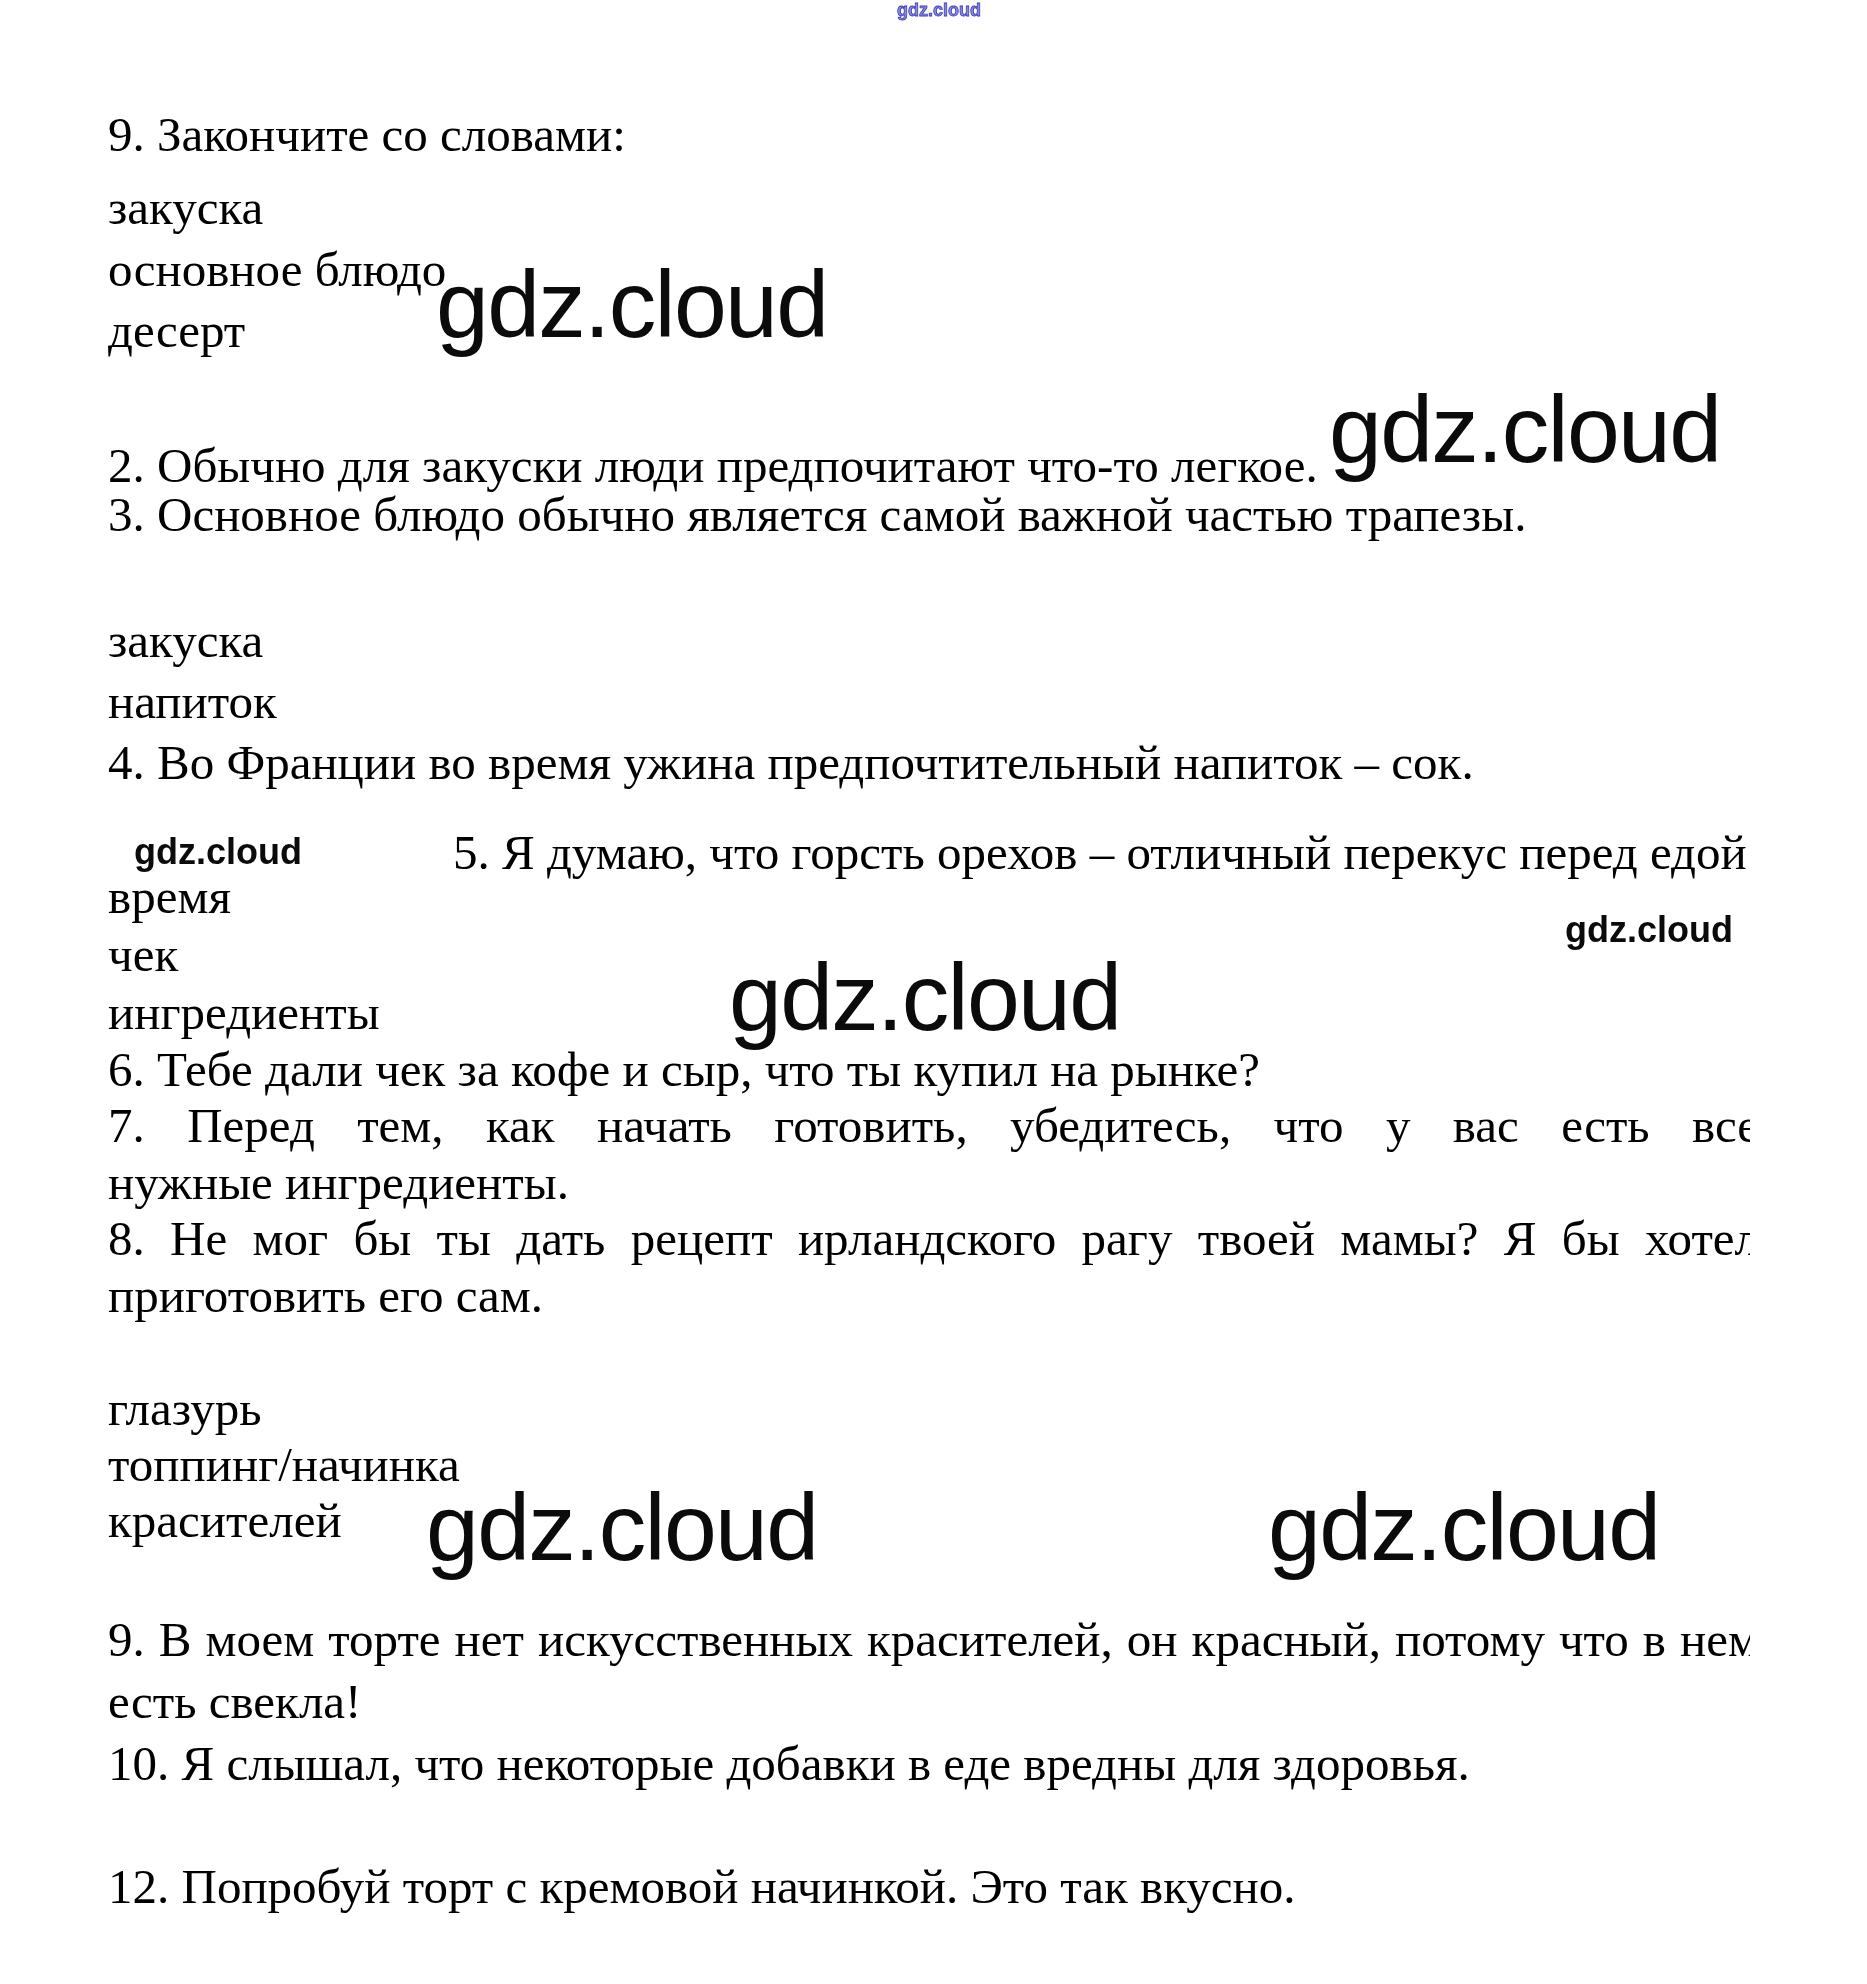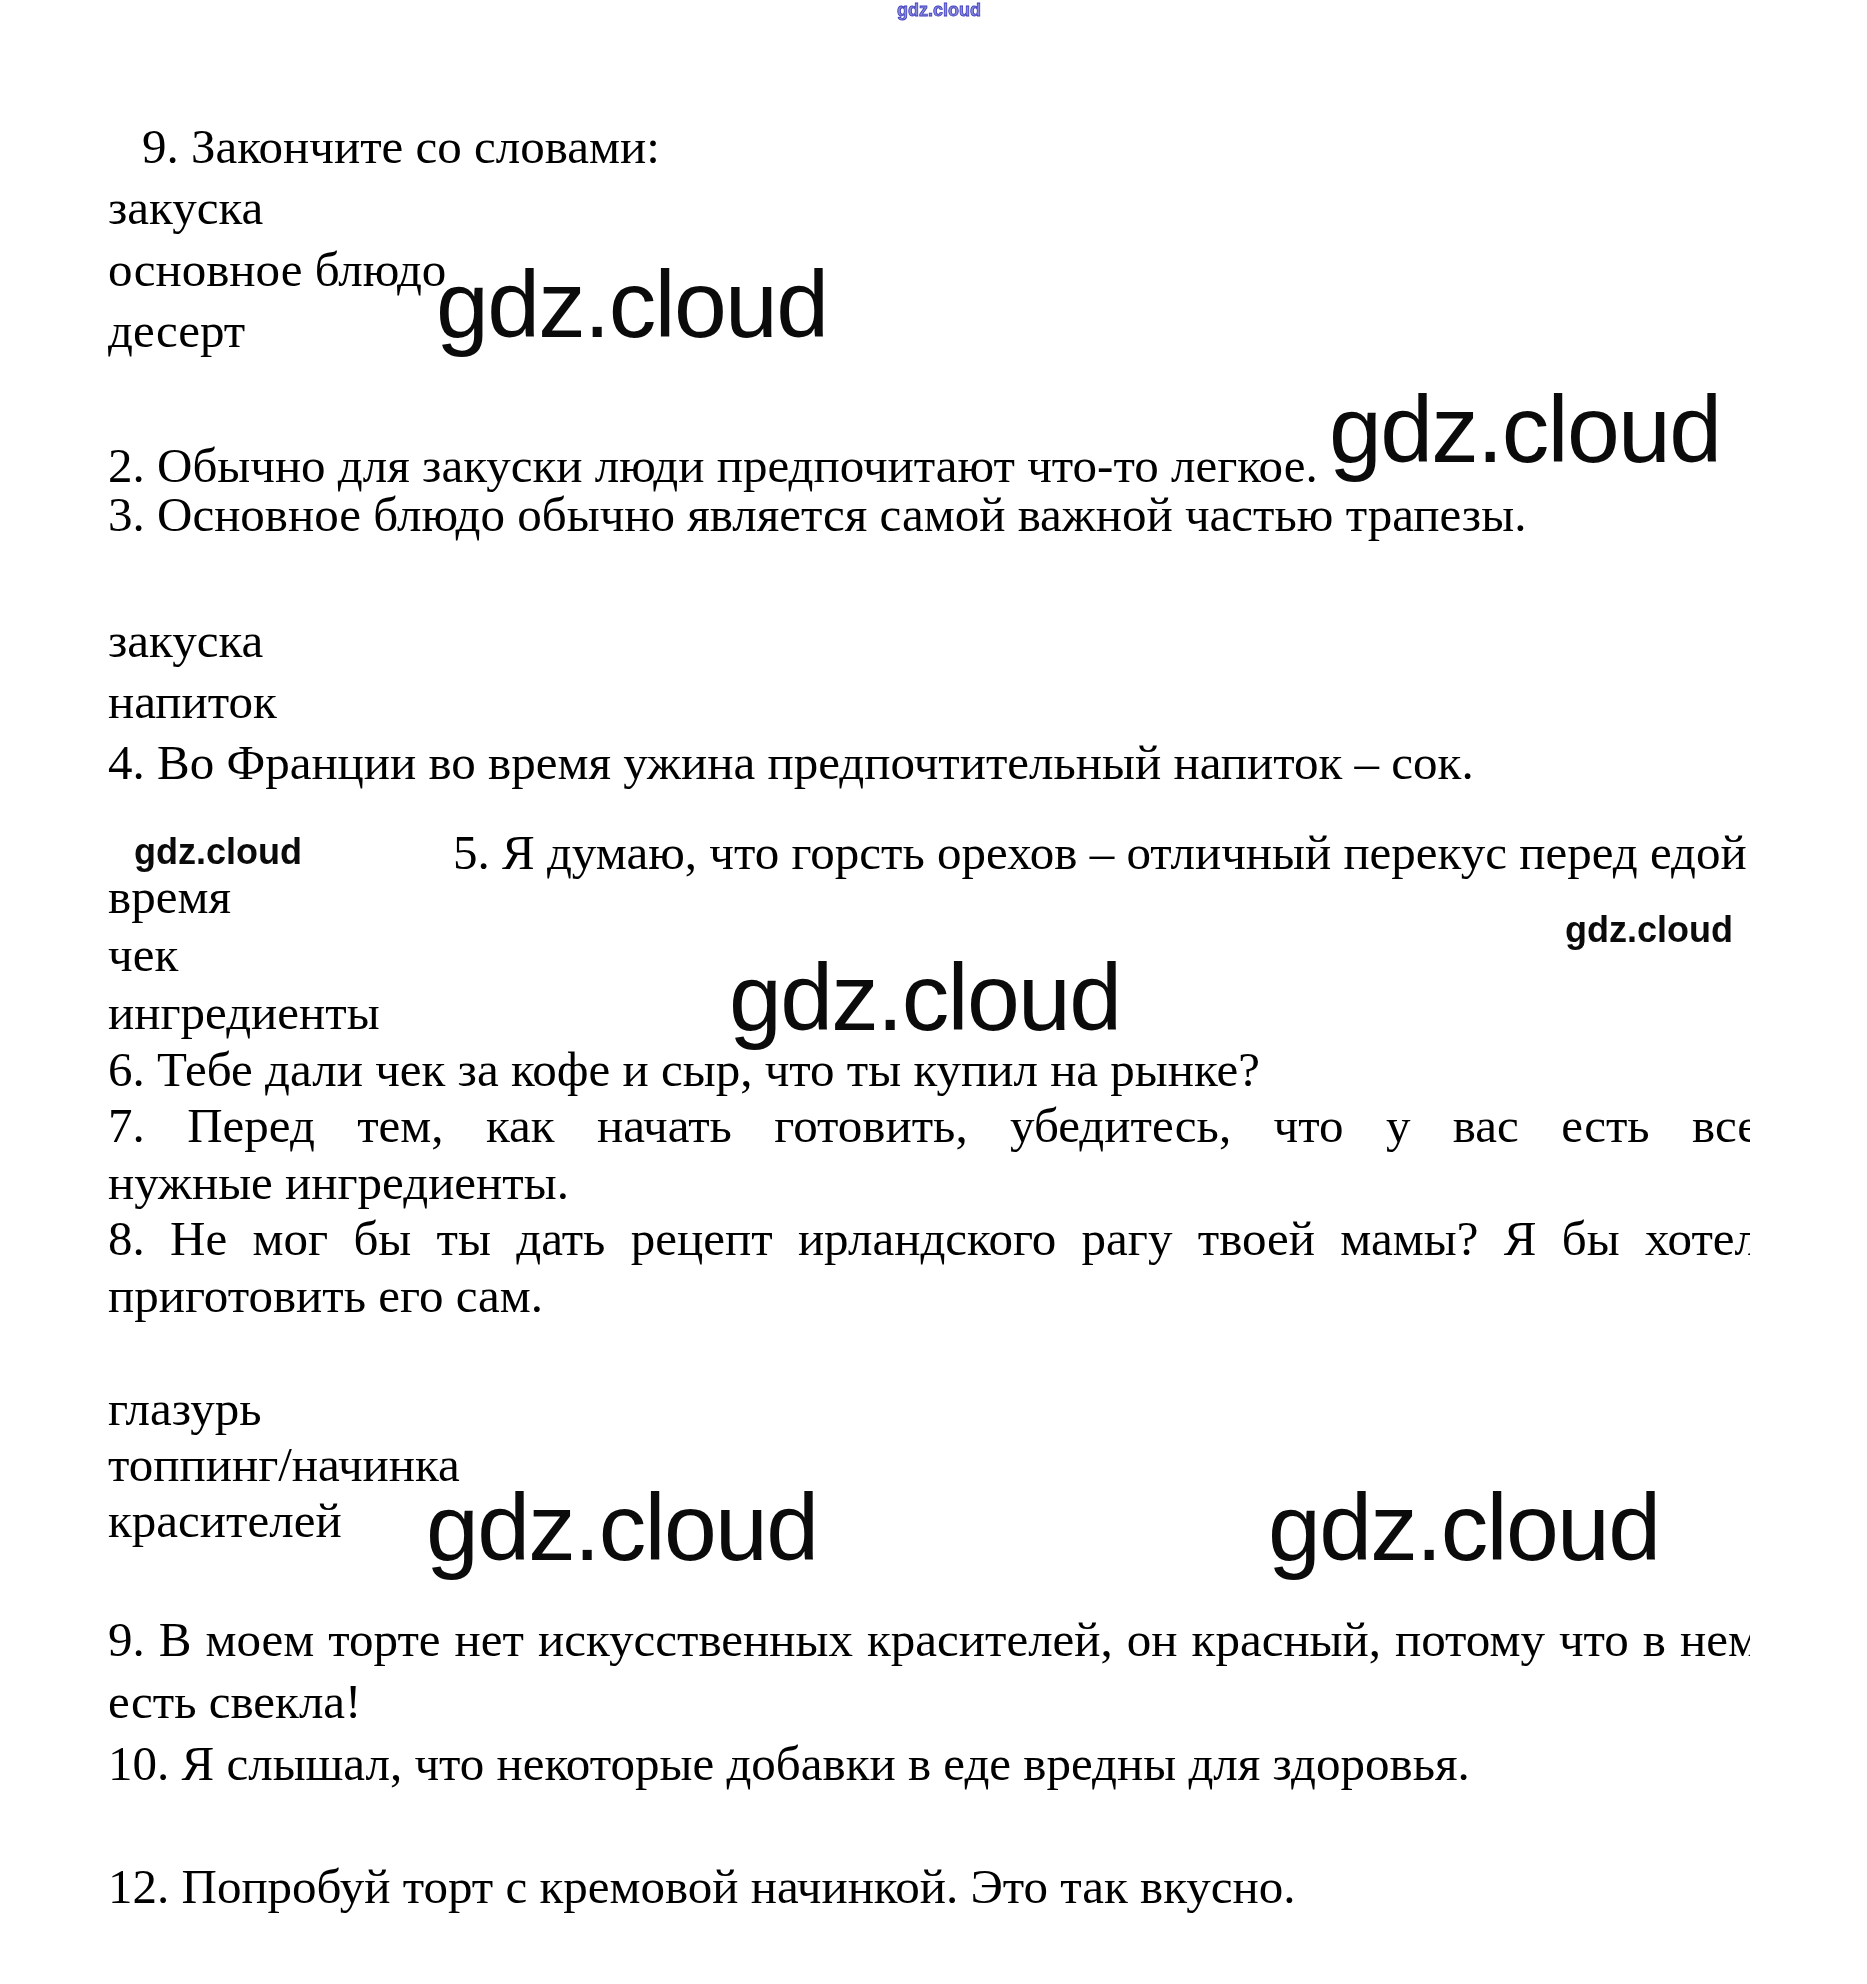--- a/index.html
+++ b/index.html
@@ -57,21 +57,21 @@
 
   <div class="wm tiny" style="left:897px; top:0px;">gdz.cloud</div>
   <div class="wm big" style="left:436px;  top:250px;">gdz.cloud</div>
   <div class="wm big" style="left:1329px; top:375px;">gdz.cloud</div>
   <div class="wm small" style="left:134px;  top:831px;">gdz.cloud</div>
   <div class="wm big" style="left:729px;  top:943px;">gdz.cloud</div>
   <div class="wm small" style="left:1565px; top:909px;">gdz.cloud</div>
   <div class="wm big" style="left:426px;  top:1473px;">gdz.cloud</div>
   <div class="wm big" style="left:1268px; top:1473px;">gdz.cloud</div>
 
-  <div class="line" style="top:120px;margin-left:34px;">9. Закончите со словами:</div>
+  <div class="line" style="top:108px;">9. Закончите со словами:</div>
   <div class="line" style="top:181px;">закуска</div>
   <div class="line" style="top:243px;">основное блюдо</div>
   <div class="line" style="top:304px;">десерт</div>
   <div class="line" style="top:439px;">2. Обычно для закуски люди предпочитают что-то легкое.</div>
   <div class="line" style="top:488px;">3. Основное блюдо обычно является самой важной частью трапезы.</div>
   <div class="line" style="top:614px;">закуска</div>
   <div class="line" style="top:675px;">напиток</div>
   <div class="line" style="top:736px;">4. Во Франции во время ужина предпочтительный напиток – сок.</div>
   <div class="line" style="top:826px;text-align:right;">5. Я думаю, что горсть орехов – отличный перекус перед едой.</div>
   <div class="line" style="top:870px;">время</div>

